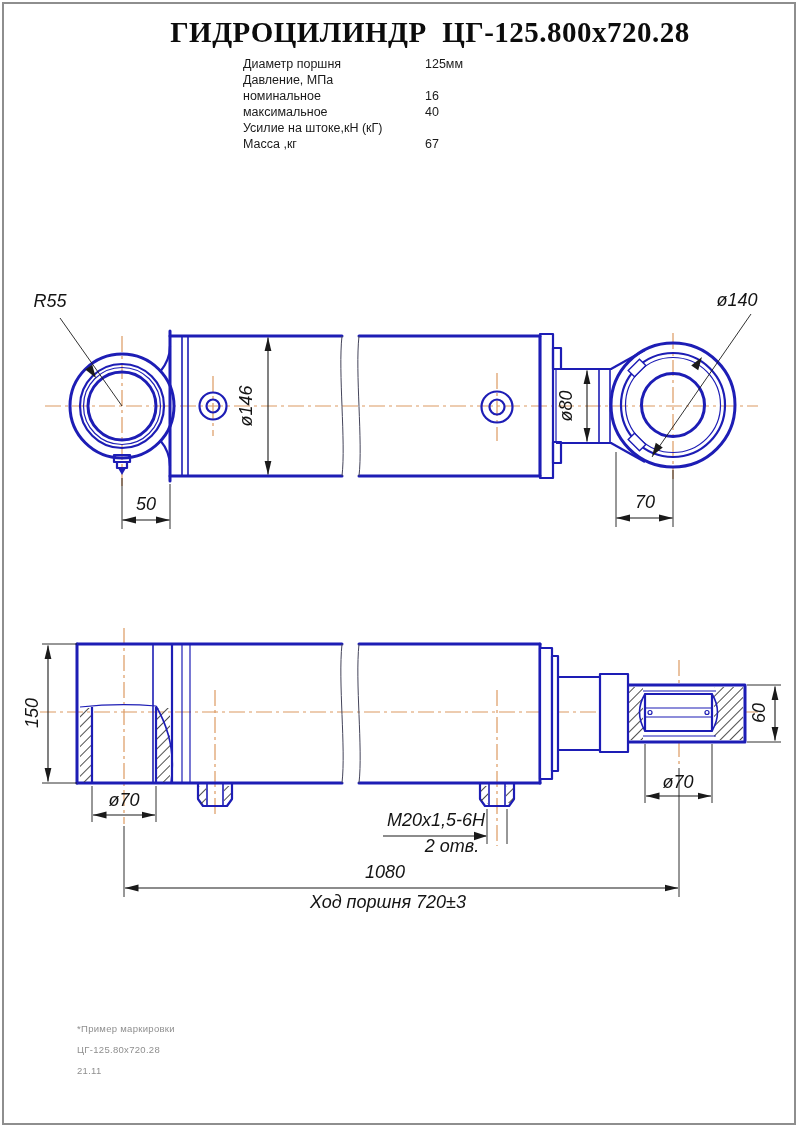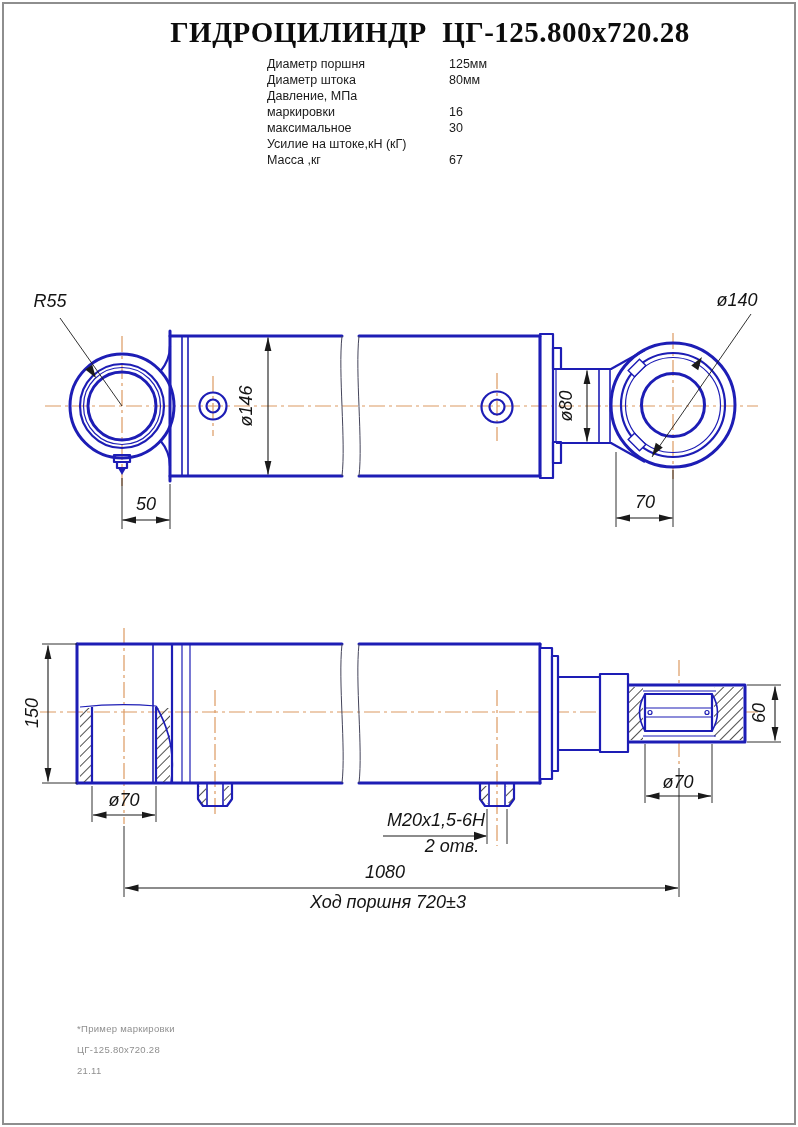--- a/index.html
+++ b/index.html
@@ -4,21 +4,21 @@
 <style>
   html,body{margin:0;padding:0;background:#ffffff;}
   .page{position:relative;width:798px;height:1127px;background:#ffffff;overflow:hidden;
         font-family:"Liberation Sans",sans-serif;}
   .frame{position:absolute;inset:2px;border:2px solid #8e8e8e;pointer-events:none;}
   .title{position:absolute;left:62px;top:16px;width:736px;text-align:center;
          font-family:"Liberation Serif",serif;font-weight:bold;font-size:29px;color:#0c0c0c;
          letter-spacing:0.5px;white-space:pre;}
   .specs{position:absolute;left:243px;top:56px;font-size:12.5px;color:#1a1a1a;}
   .spec-row{display:flex;line-height:16px;height:16px;}
-  .spec-row .lbl{display:inline-block;width:182px;margin-left:24px;}
+  .spec-row .lbl{display:inline-block;width:182px;}
   .footer{position:absolute;left:62px;top:1018px;font-size:9.5px;color:#8f8f8f;
           letter-spacing:0.3px;line-height:21px;margin-left:15px;}
   svg{position:absolute;left:0;top:0;}
   
   .b3 {stroke:#1d1db5;stroke-width:3;fill:none;stroke-linejoin:round;stroke-linecap:round;}
   .b2 {stroke:#1d1db5;stroke-width:2.2;fill:none;stroke-linejoin:round;}
   .b15{stroke:#1d1db5;stroke-width:1.6;fill:none;}
   .b12{stroke:#1d1db5;stroke-width:1.2;fill:none;}
   .bf {fill:#1d1db5;stroke:none;}
   .wf {fill:#ffffff;}
@@ -37,34 +37,30 @@
   <div class="frame"></div>
 
   <div class="title">ГИДРОЦИЛИНДР  ЦГ-125.800х720.28</div>
 
   <div class="specs">
     <div class="spec-row">
         <span class="lbl">Диаметр поршня</span>
         <span class="val">125мм</span>
       </div>
     <div class="spec-row">
-        <span class="lbl">Диаметр штока</span>
-        <span class="val">80мм</span>
-      </div>
-    <div class="spec-row">
         <span class="lbl">Давление, МПа</span>
         <span class="val"></span>
       </div>
     <div class="spec-row">
-        <span class="lbl">маркировки</span>
+        <span class="lbl">номинальное</span>
         <span class="val">16</span>
       </div>
     <div class="spec-row">
         <span class="lbl">максимальное</span>
-        <span class="val">30</span>
+        <span class="val">40</span>
       </div>
     <div class="spec-row">
         <span class="lbl">Усилие на штоке,кН (кГ)</span>
         <span class="val"></span>
       </div>
     <div class="spec-row">
         <span class="lbl">Масса ,кг</span>
         <span class="val">67</span>
       </div>
   </div>

